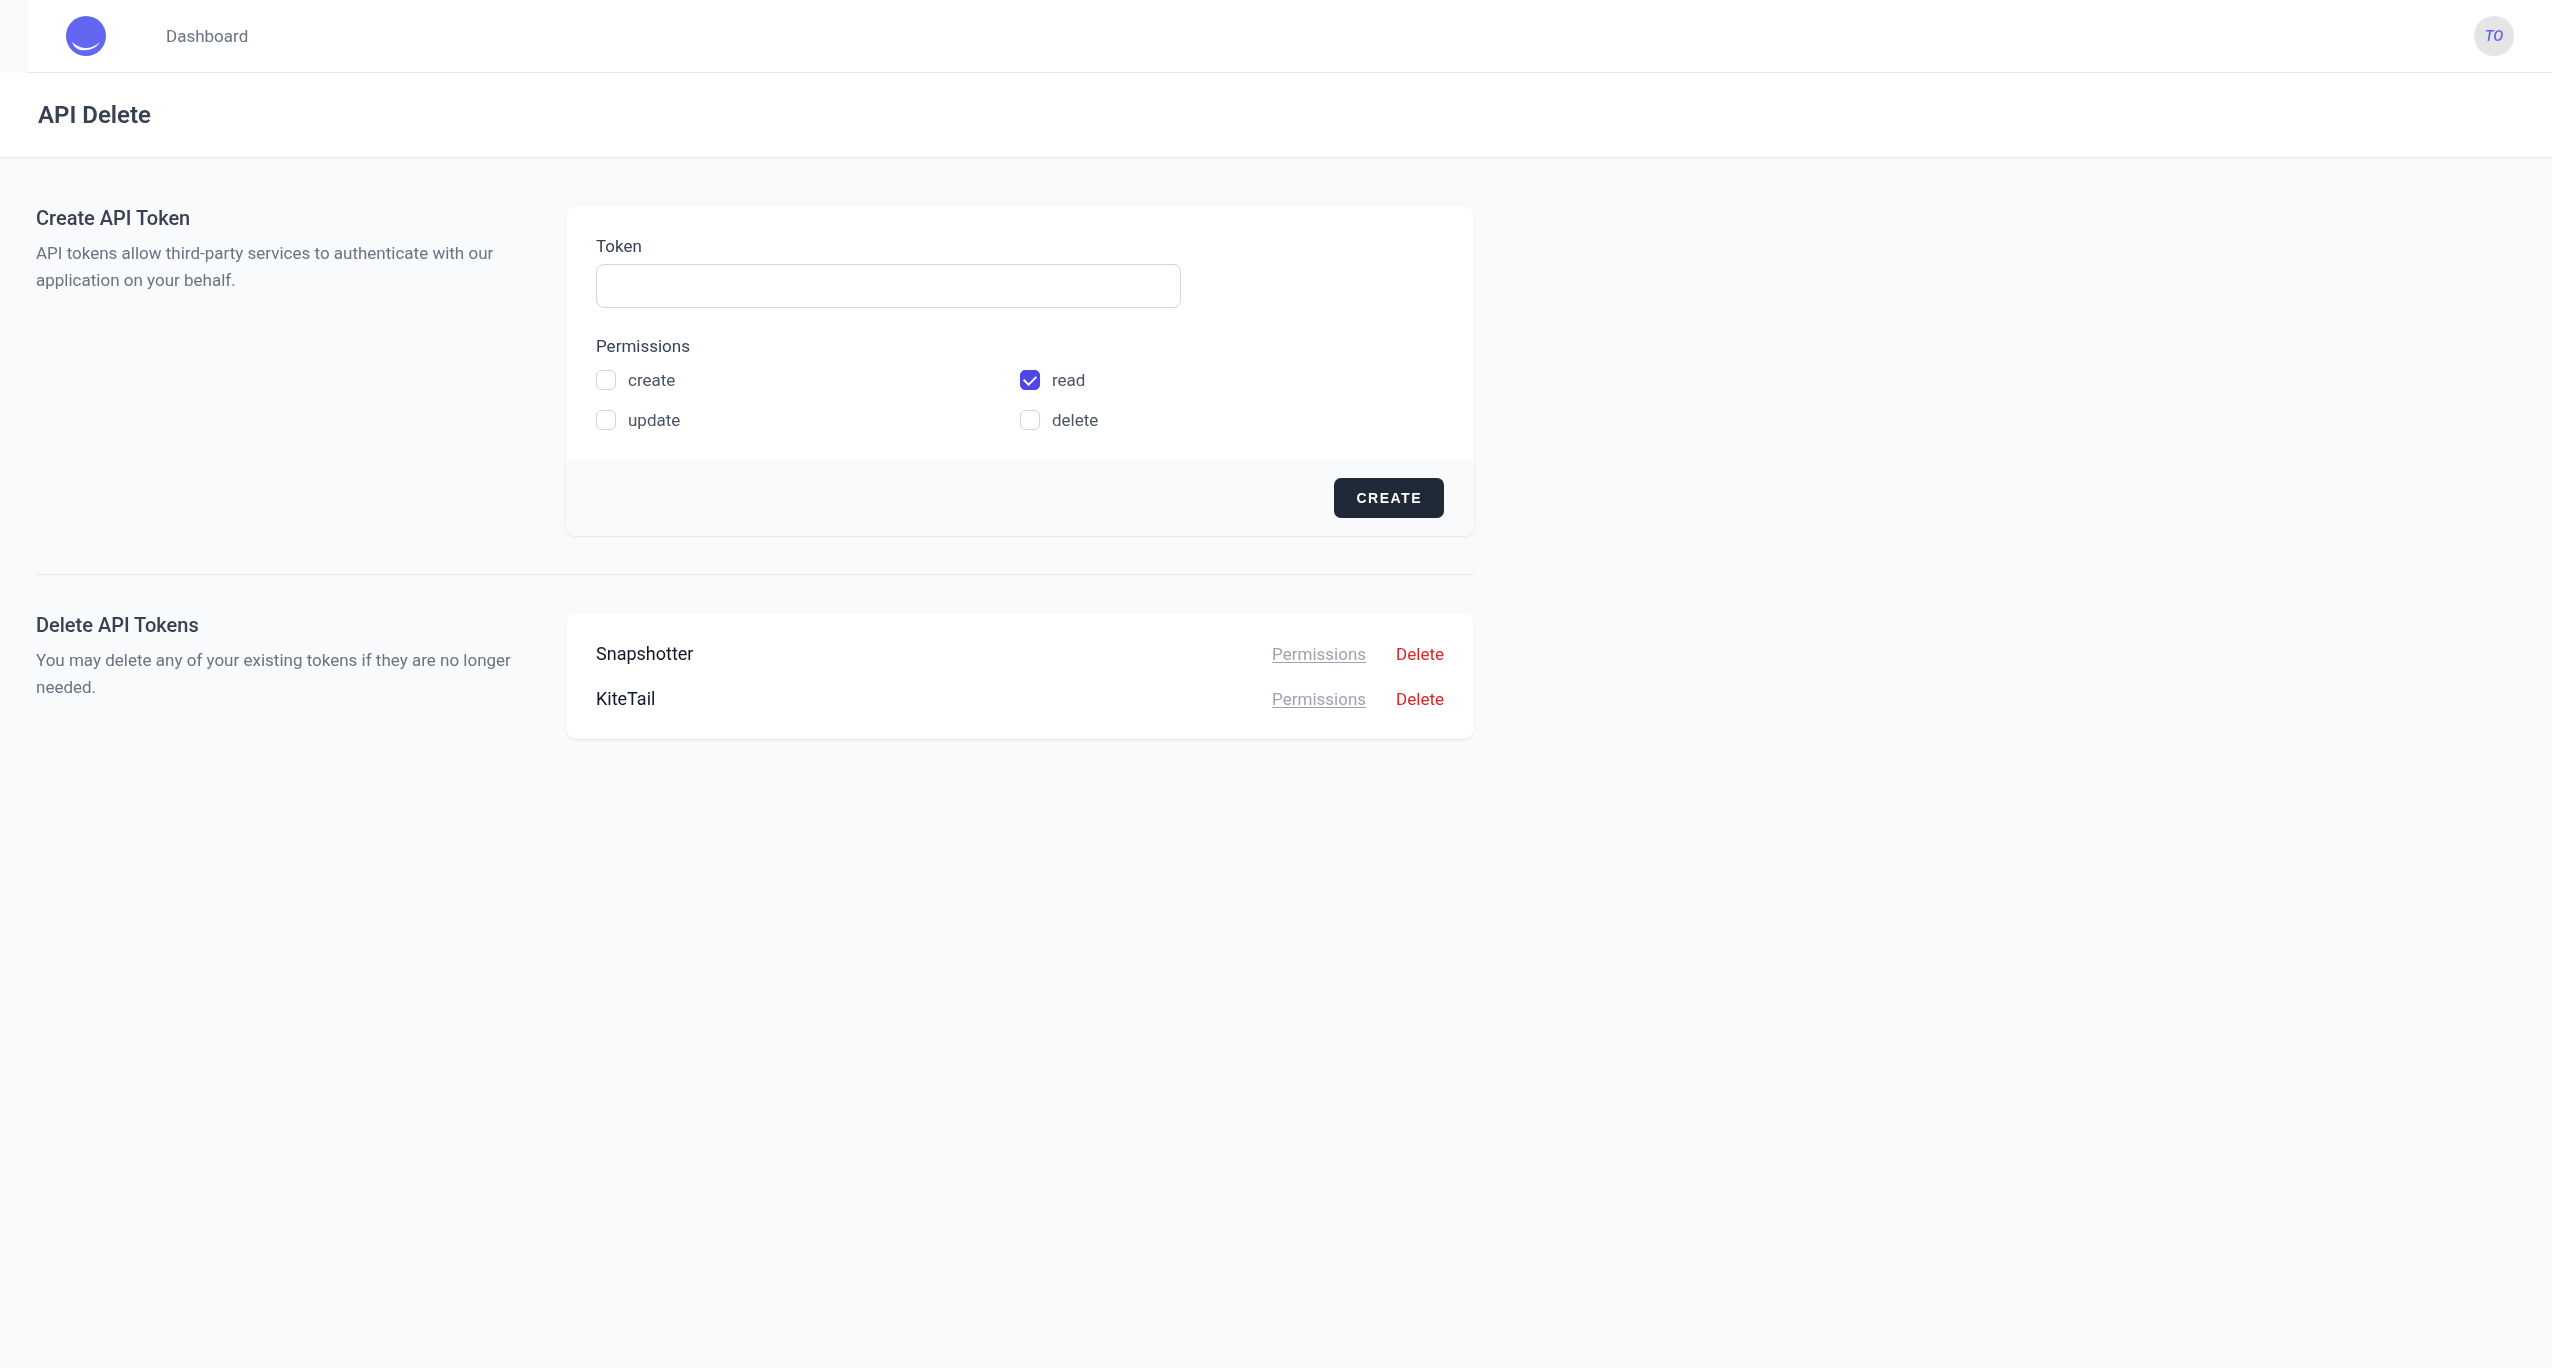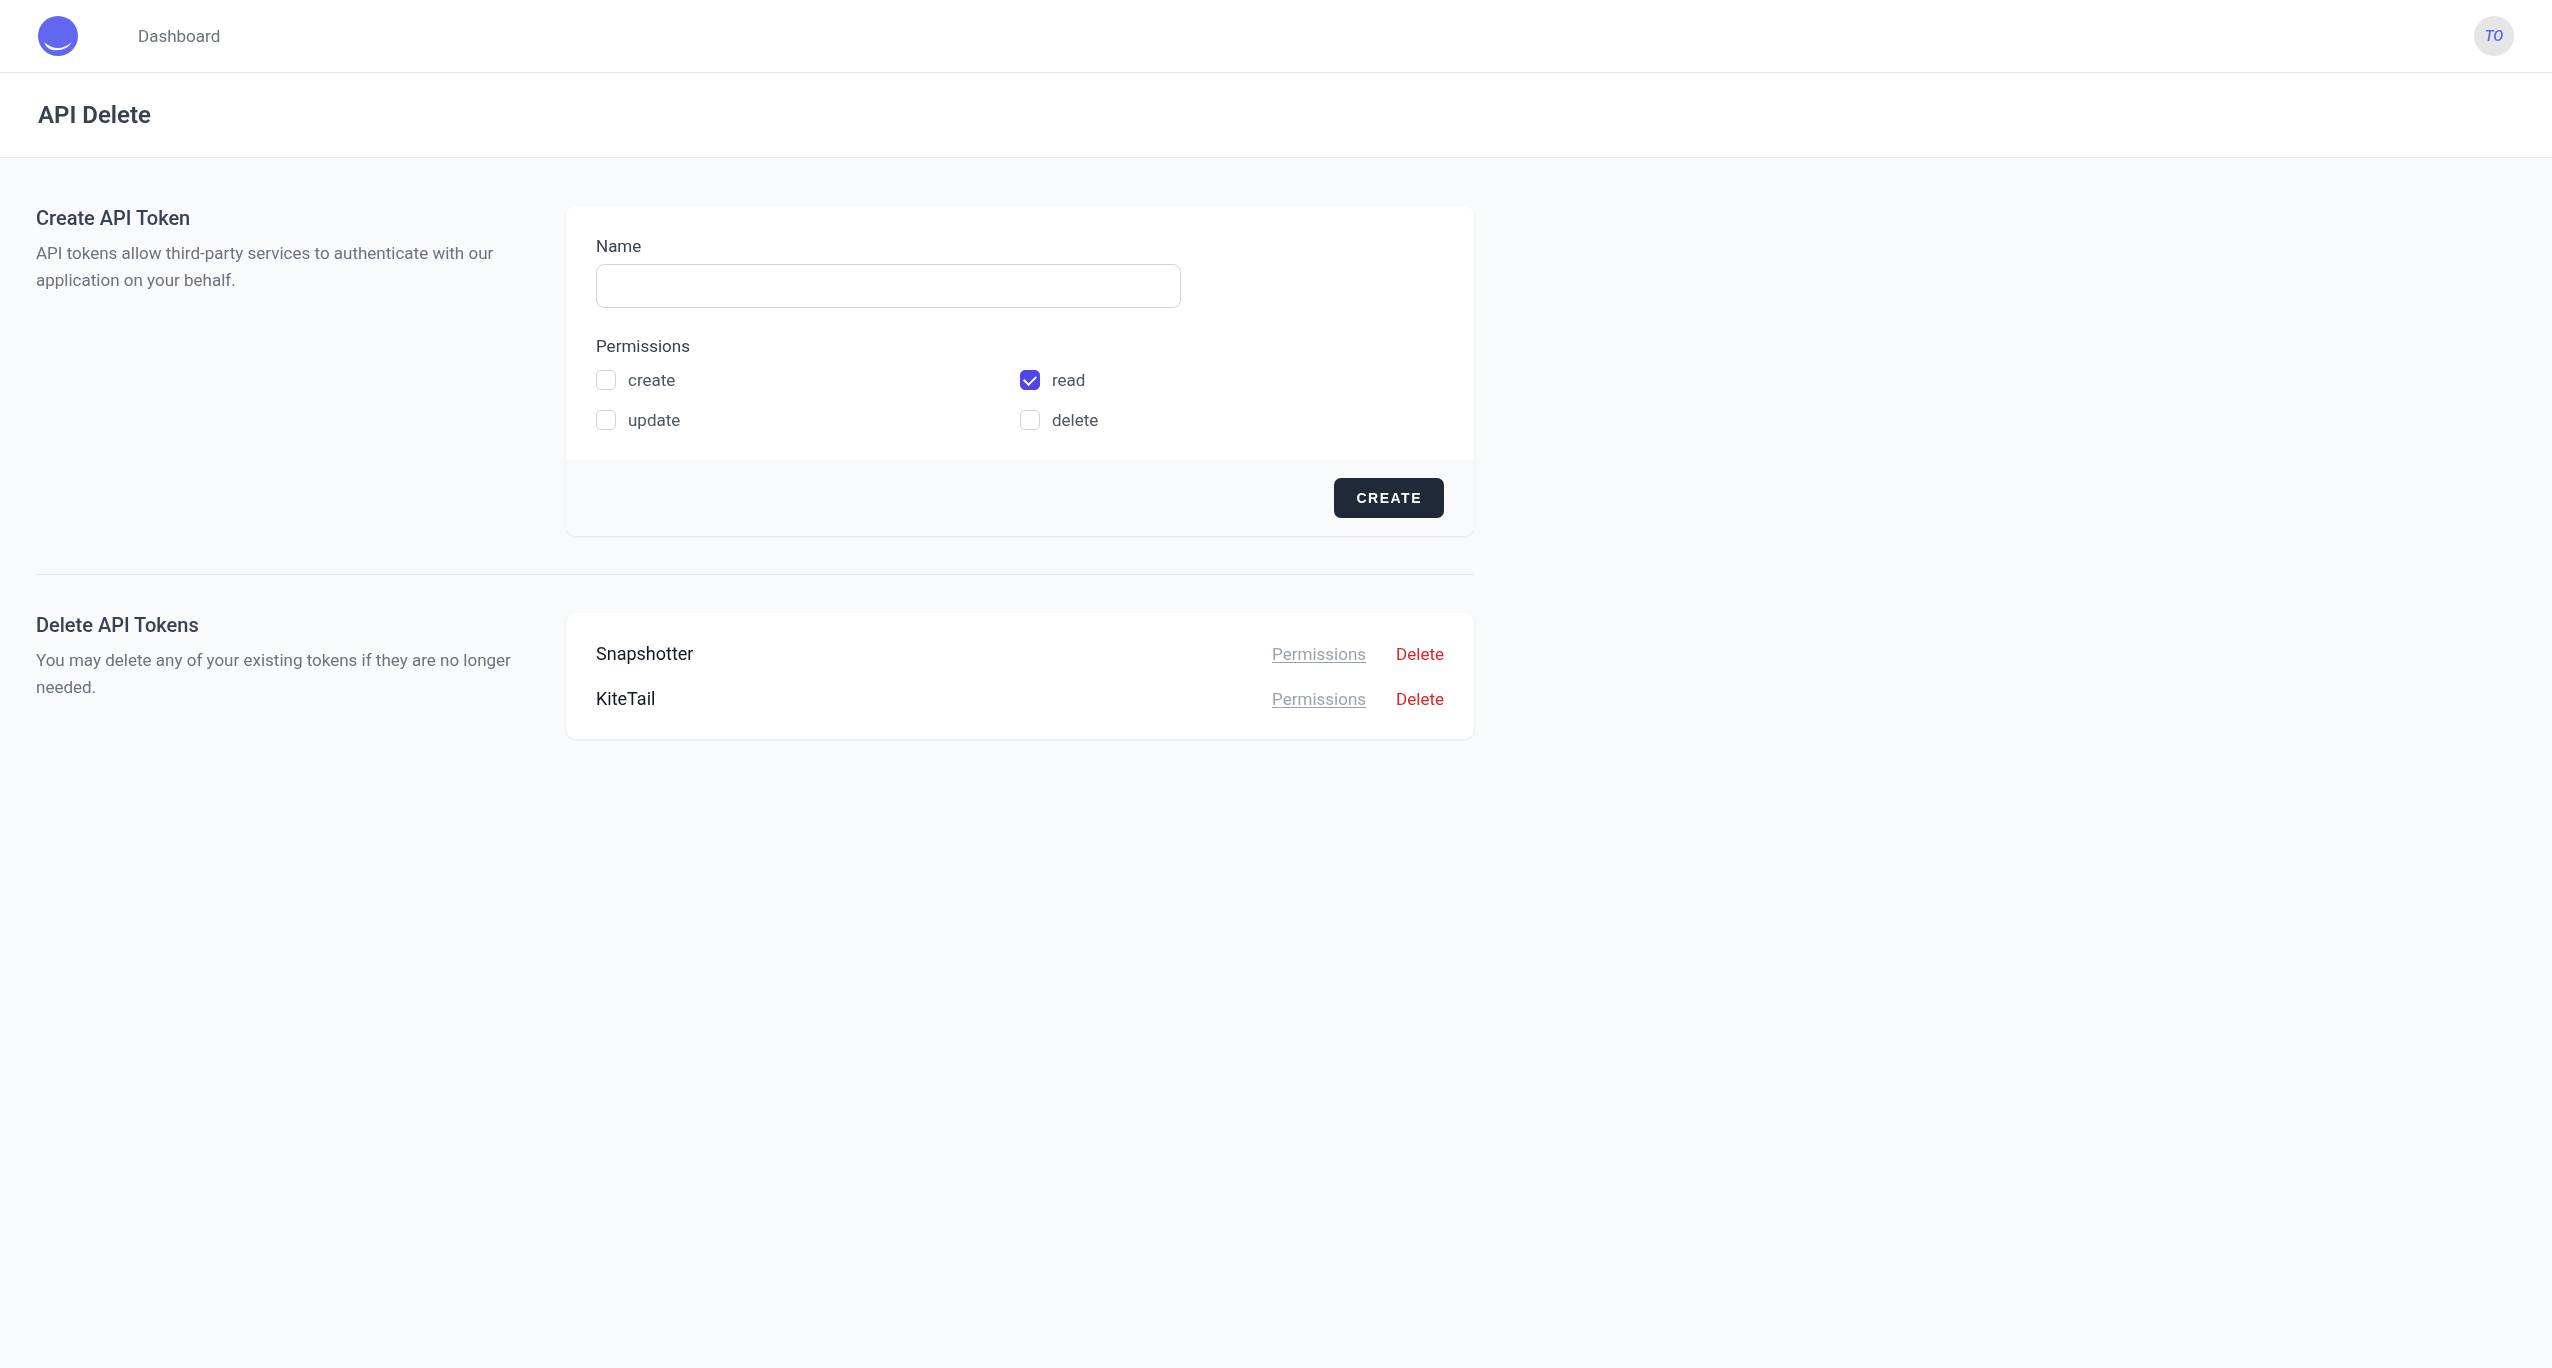--- a/index.html
+++ b/index.html
@@ -15,20 +15,21 @@
     }
     
     .navbar {
       background: #ffffff;
       height: 73px;
       display: flex;
       align-items: center;
       padding: 0 38px;
       border-bottom: 1px solid #e5e7eb;
       justify-content: space-between;
+      margin-left: 28px;
     }
     
     .navbar-left {
       display: flex;
       align-items: center;
       gap: 60px;
     }
     
     .logo {
       width: 40px;
@@ -267,21 +268,21 @@
 
 <main class="content">
 
   <section class="section">
     <div class="section-sidebar">
       <h2 class="section-title">Create API Token</h2>
       <p class="section-description">API tokens allow third-party services to authenticate with our application on your behalf.</p>
     </div>
     <div class="card">
       <div class="card-body">
-        <label class="form-label">Name</label>
+        <label class="form-label">Token</label>
         <input type="text" class="form-input" value="" style="">
         
         <div class="permissions-section">
           <label class="form-label">Permissions</label>
           <div class="permissions-grid" id="permissions-grid">
               <div class="checkbox-item">
                 <div class="checkbox"></div>
                 <span class="checkbox-label">create</span>
               </div>
               <div class="checkbox-item">

